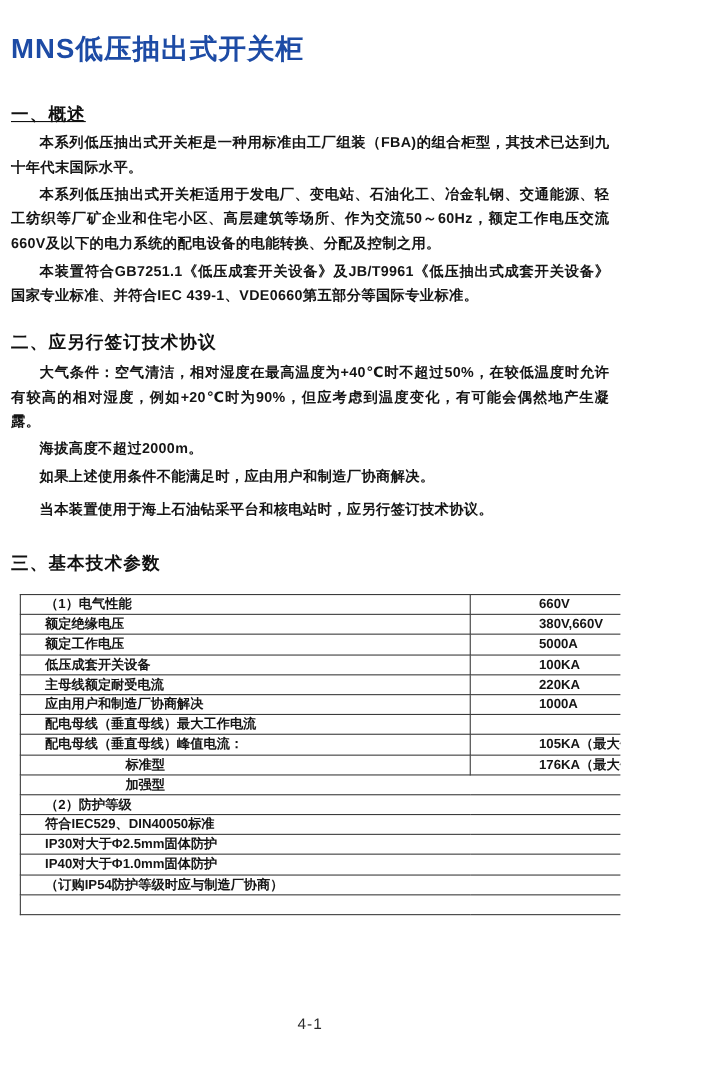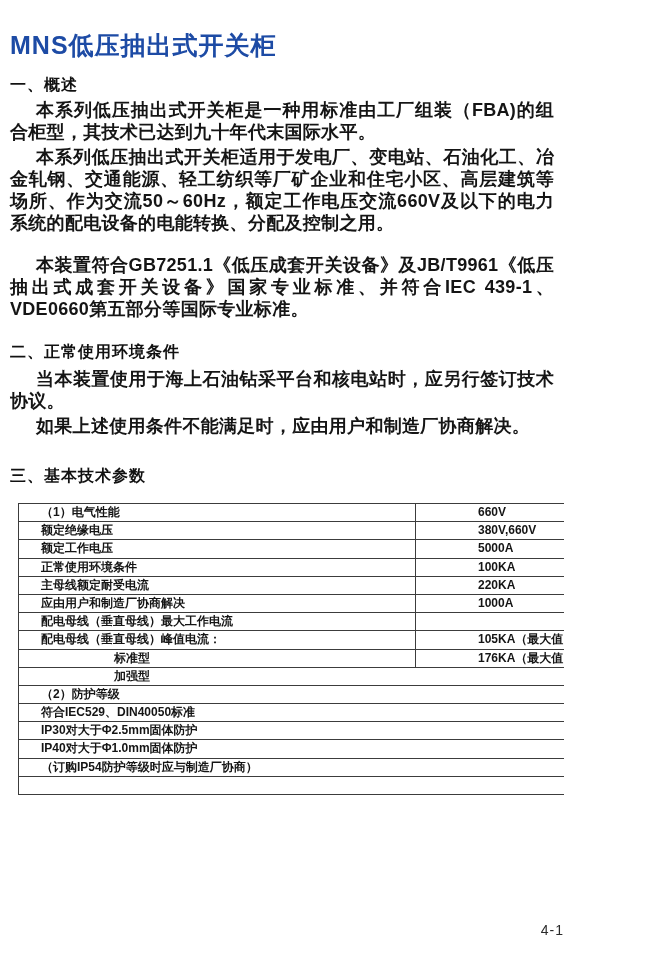--- a/index.html
+++ b/index.html
@@ -15,53 +15,53 @@
   .doc-title {
     margin:0; padding-top:31px;
     font-size:25px; line-height:29px;
     font-weight:700; letter-spacing:1px;
     color:#1d4ba5;
   }
   .sec-head {
     margin:0; font-size:16px; line-height:18px;
     font-weight:700; color:#111; letter-spacing:1px;
   }
-  #sec0 .sec-head { margin:16px 0 5px 0; }
+  #sec0 .sec-head { margin:36px 0 5px 0;text-decoration:underline; }
   #sec1 .sec-head { margin:23px 0 7px 0; }
   #sec2 .sec-head { margin:30px 0 0 0; }
   .body-p {
     margin:0 0 3px 0;
-    font-size:18px; line-height:22px;
+    font-size:13px; line-height:22px;
     font-weight:700;
     text-indent:26px;
     text-align:justify;
     letter-spacing:0.3px;
   }
-  #sec0 .body-p:nth-of-type(3) { margin-top:20px; }
+  #sec0 .body-p:nth-of-type(3) { margin-top:4px; }
   #sec1 .body-p:nth-of-type(4) { margin-top:8px; }
   table.spec {
     border-collapse:collapse;
     table-layout:fixed;
     margin:18px 0 0 18px;
     width:582px;
   }
   table.spec td {
     border:1px solid #3c3c3c;
     height:17.2px;
-    padding:0 6px 0 22px;
+    padding:0 18px 0 22px;
     font-size:12px; font-weight:700;
     line-height:1.1; vertical-align:middle;
     overflow:hidden; white-space:nowrap;
   }
   table.spec td.lbl { width:368px; }
   table.spec td.val { width:214px; padding-left:62px; }
   table.spec td.indent { padding-left:95px; }
   .pageno {
     position:absolute; left:0; right:0; top:922px;
-    text-align:right;
+    text-align:center;
     font-size:14px; font-weight:400; color:#2a2a2a;
     letter-spacing:1px;
   }
 </style>
 </head>
 <body>
 
 <div class="page">
   <div class="inner">
     <h1 class="doc-title">MNS低压抽出式开关柜</h1>
@@ -69,24 +69,26 @@
     <div id="sec0">
       <h2 class="sec-head">一、概述</h2>
       <div>
           <p class="body-p">本系列低压抽出式开关柜是一种用标准由工厂组装（FBA)的组合柜型，其技术已达到九十年代末国际水平。</p>
           <p class="body-p">本系列低压抽出式开关柜适用于发电厂、变电站、石油化工、冶金轧钢、交通能源、轻工纺织等厂矿企业和住宅小区、高层建筑等场所、作为交流50～60Hz，额定工作电压交流660V及以下的电力系统的配电设备的电能转换、分配及控制之用。</p>
           <p class="body-p">本装置符合GB7251.1《低压成套开关设备》及JB/T9961《低压抽出式成套开关设备》国家专业标准、并符合IEC 439-1、VDE0660第五部分等国际专业标准。</p>
         </div>
     </div>
 
     <div id="sec1">
-      <h2 class="sec-head">二、正常使用环境条件</h2>
+      <h2 class="sec-head">二、应另行签订技术协议</h2>
       <div>
+          <p class="body-p">大气条件：空气清洁，相对湿度在最高温度为+40℃时不超过50%，在较低温度时允许有较高的相对湿度，例如+20℃时为90%，但应考虑到温度变化，有可能会偶然地产生凝露。</p>
+          <p class="body-p">海拔高度不超过2000m。</p>
+          <p class="body-p">如果上述使用条件不能满足时，应由用户和制造厂协商解决。</p>
           <p class="body-p">当本装置使用于海上石油钻采平台和核电站时，应另行签订技术协议。</p>
-          <p class="body-p">如果上述使用条件不能满足时，应由用户和制造厂协商解决。</p>
         </div>
     </div>
 
     <div id="sec2">
       <h2 class="sec-head">三、基本技术参数</h2>
       <div></div>
     </div>
   </div>
 
   <table class="spec">
@@ -97,21 +99,21 @@
         </tr>
         <tr>
           <td class="lbl">额定绝缘电压</td>
           <td class="val">380V,660V</td>
         </tr>
         <tr>
           <td class="lbl">额定工作电压</td>
           <td class="val">5000A</td>
         </tr>
         <tr>
-          <td class="lbl">正常使用环境条件</td>
+          <td class="lbl">低压成套开关设备</td>
           <td class="val">100KA</td>
         </tr>
         <tr>
           <td class="lbl">主母线额定耐受电流</td>
           <td class="val">220KA</td>
         </tr>
         <tr>
           <td class="lbl">应由用户和制造厂协商解决</td>
           <td class="val">1000A</td>
         </tr>

